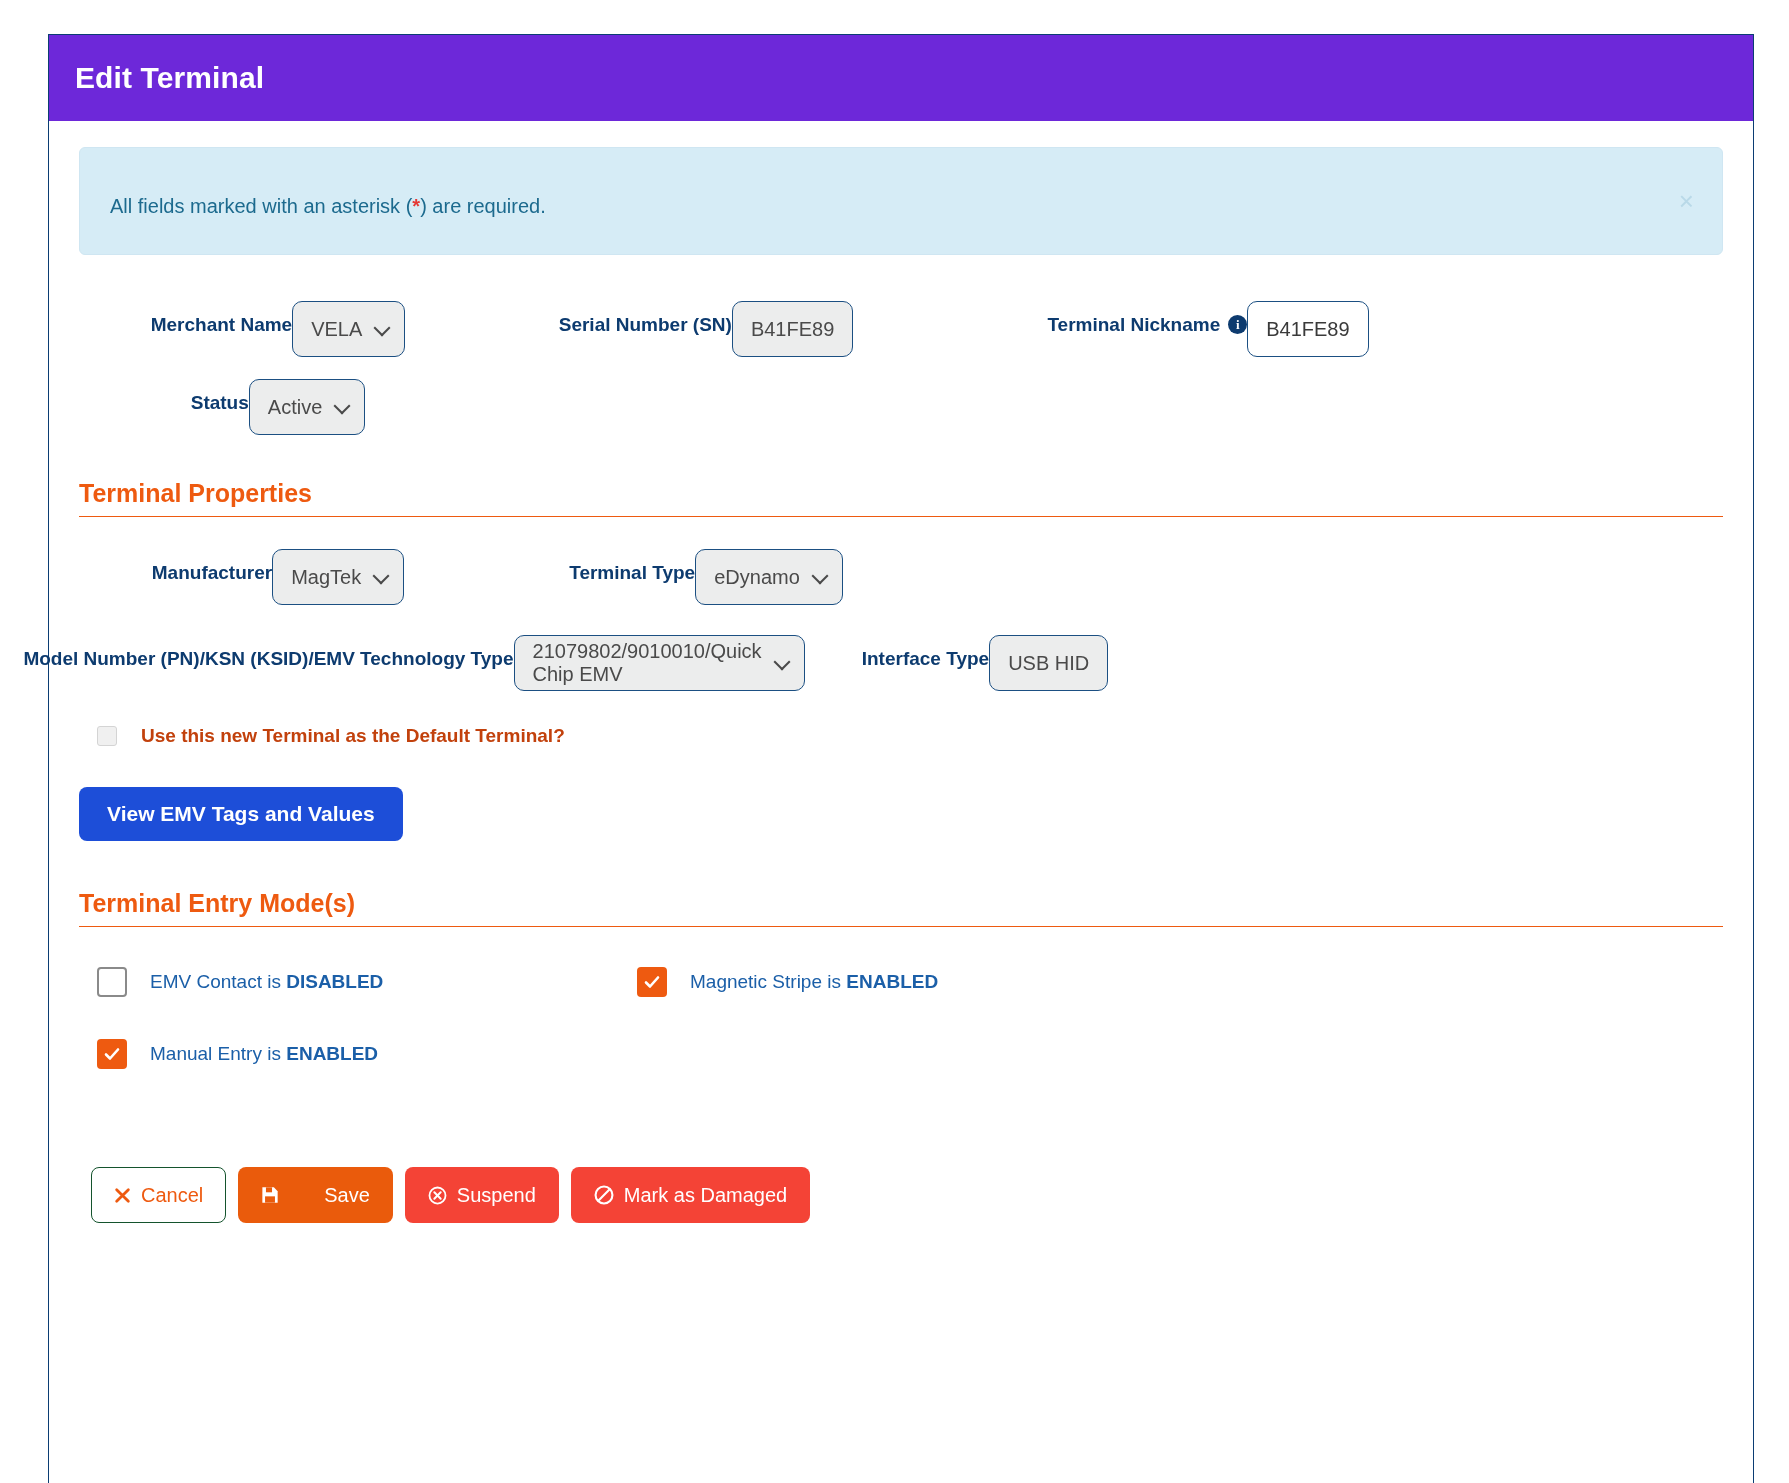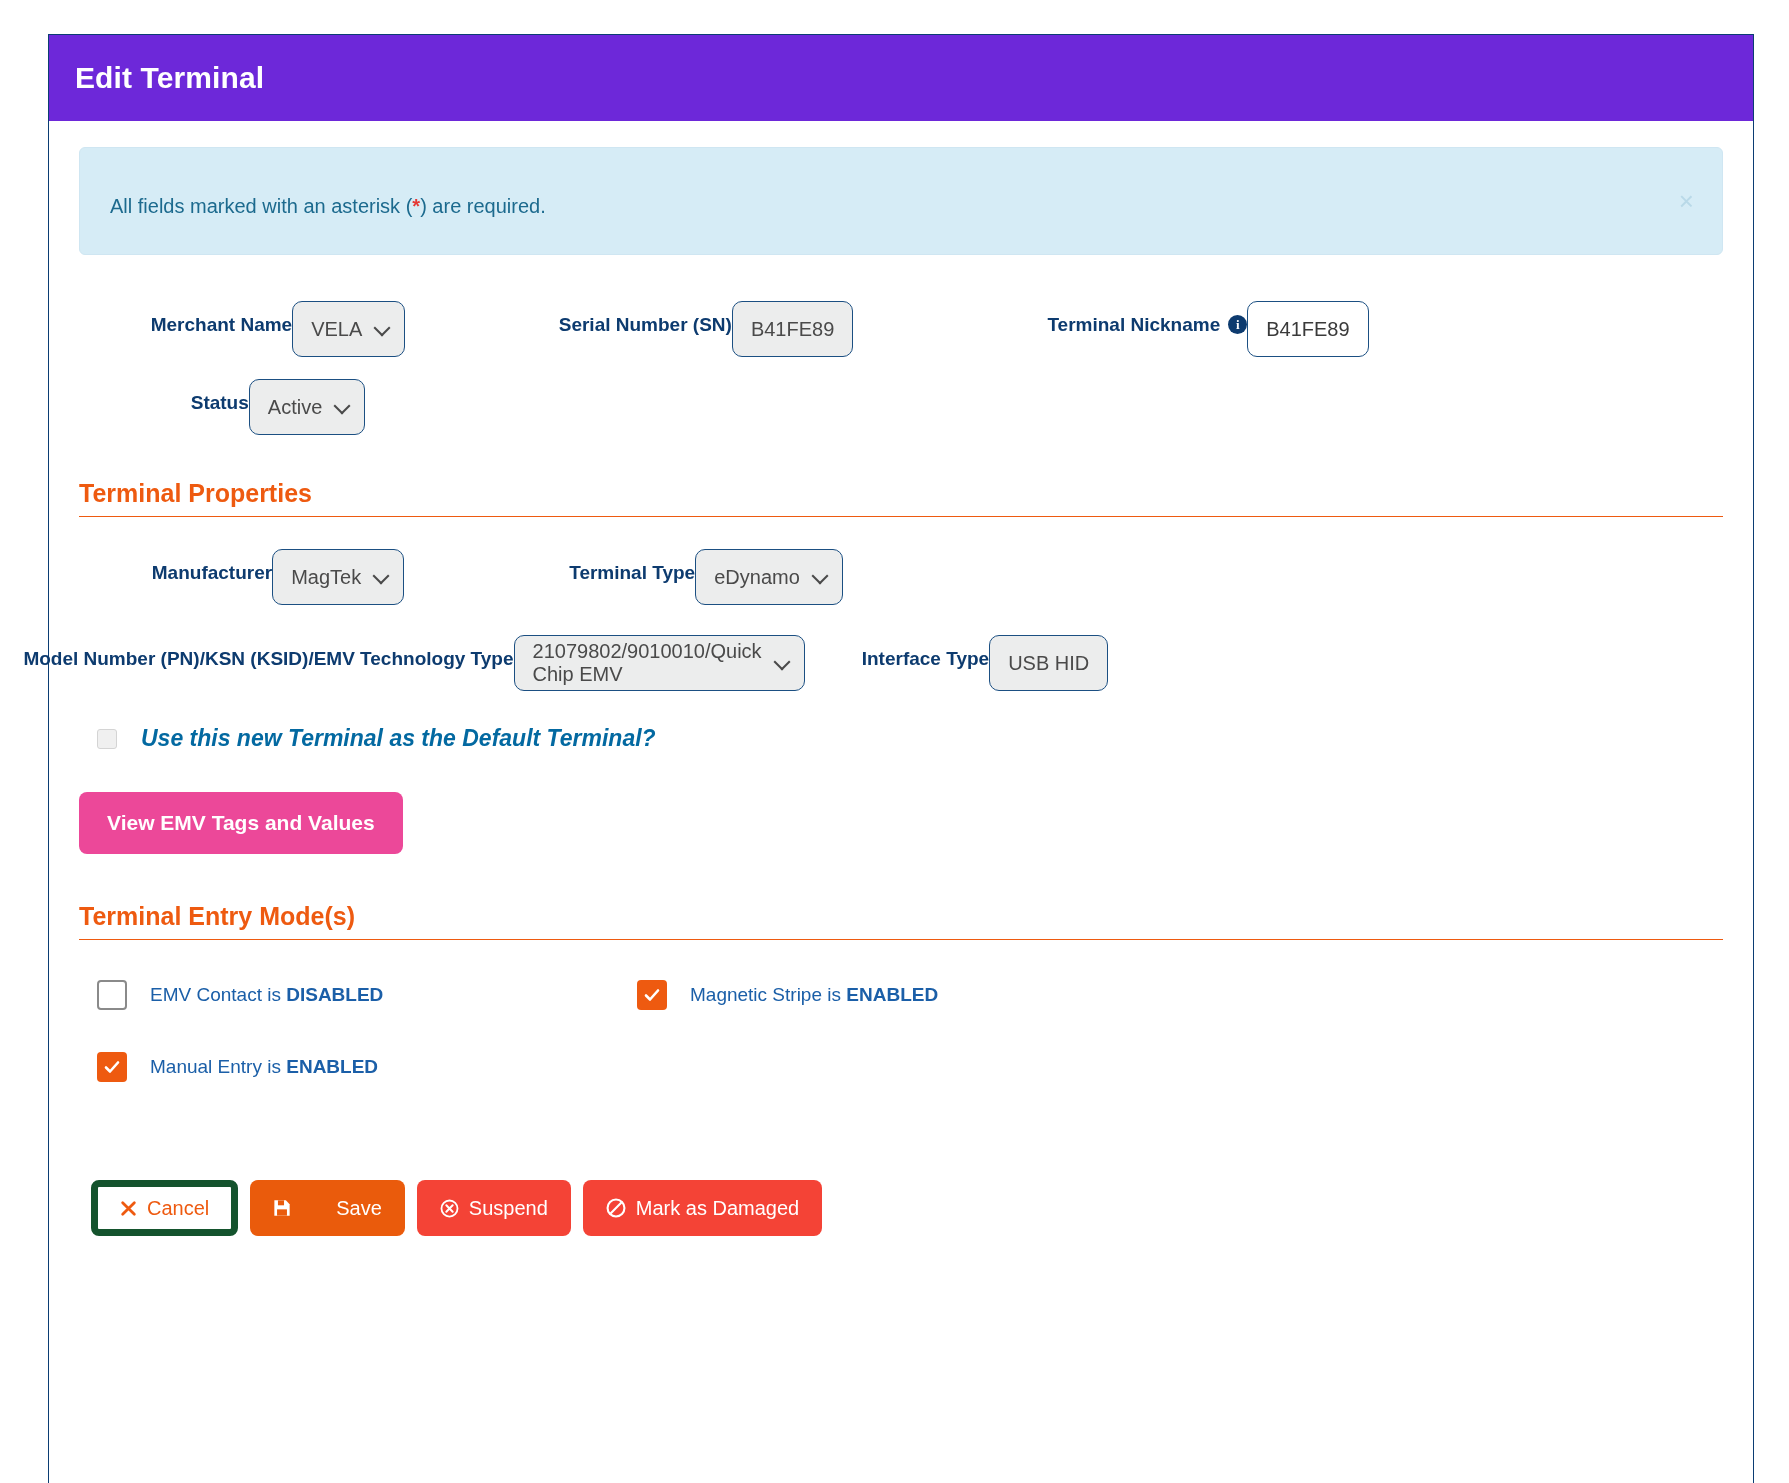--- a/index.html
+++ b/index.html
@@ -146,25 +146,24 @@
     background: #ffffff;
   }
   .cb-checked {
     width: 30px; height: 30px;
     border-radius: 4px;
     background: #ee5a10;
     display: flex; align-items: center; justify-content: center;
   }
   .cb-checked svg { display: block; }
   .cb-label {
-    color: #0369a1;
-    font-size: 23px;
+    color: #c2410c;
+    font-size: 19px;
     font-weight: 700;
     margin-left: 23px;
-    font-style: italic;
   }
   .cb-label-light {
     color: #1b5fa8;
     font-size: 19px;
     font-weight: 400;
     margin-left: 23px;
   }
   .cb-label-light b { font-weight: 700; }
   
   .btn {
@@ -174,26 +173,26 @@
     font-size: 20px;
     font-weight: 400;
     padding: 0 22px;
     cursor: pointer;
     font-family: "Liberation Sans", sans-serif;
     border: 1px solid transparent;
     white-space: nowrap;
   }
   .btn-orange { background: #ea5b0c; color: #ffffff; gap: 45px; }
   .btn-orange-lg {
-    background: #ec4899; color: #ffffff;
-    height: 62px; border-radius: 8px;
+    background: #1d4ed8; color: #ffffff;
+    height: 54px; border-radius: 8px;
     font-size: 21px; font-weight: 600;
     padding: 0 27px;
   }
-  .btn-outline { background: #ffffff; color: #ee5a10; border: 7px solid #14532d; }
+  .btn-outline { background: #ffffff; color: #ee5a10; border: 1px solid #14532d; }
   .btn-red { background: #f44336; color: #ffffff; }
   .btn svg { display: block; }
   .btnbar { display: flex; gap: 12px; }
 </style>
 </head>
 <body>
 
 <div id="page">
   <div class="card">
 

